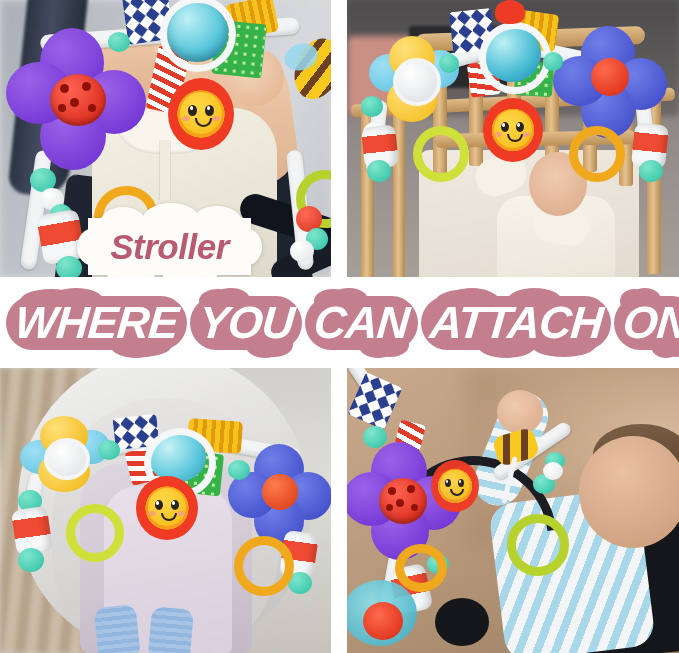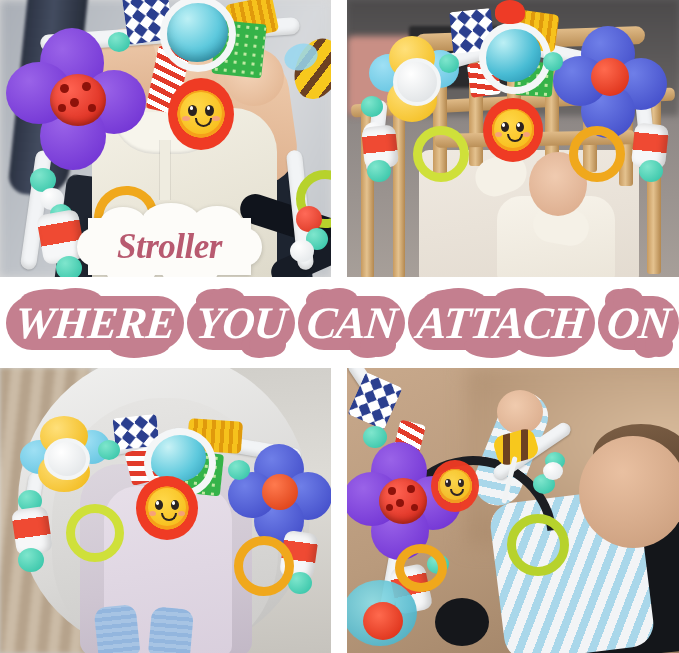--- a/index.html
+++ b/index.html
@@ -1,20 +1,20 @@
 <!DOCTYPE html>
 <html><head>
 <meta charset="utf-8">
 <style>
   html,body{margin:0;padding:0;background:#ffffff;}
   body{
     font-family:"Liberation Sans","DejaVu Sans",sans-serif;
     width:679px;height:653px;overflow:hidden;position:relative;
   }
-  #page{position:relative;width:551px;height:653px;background:#ffffff;font-family:Liberation Serif, serif;}
+  #page{position:relative;width:551px;height:653px;background:#ffffff;}
 
   
   .grid{position:absolute;left:0;top:0;width:679px;height:653px;}
   .cell{position:absolute;overflow:hidden;background:#d9d9d9;}
   .cell.tl{left:0;top:0;width:331px;height:277px;}
   .cell.tr{left:347px;top:0;width:332px;height:277px;}
   .cell.bl{left:0;top:368px;width:331px;height:285px;}
   .cell.br{left:347px;top:368px;width:332px;height:285px;}
 
   .photo{position:absolute;inset:0;}

